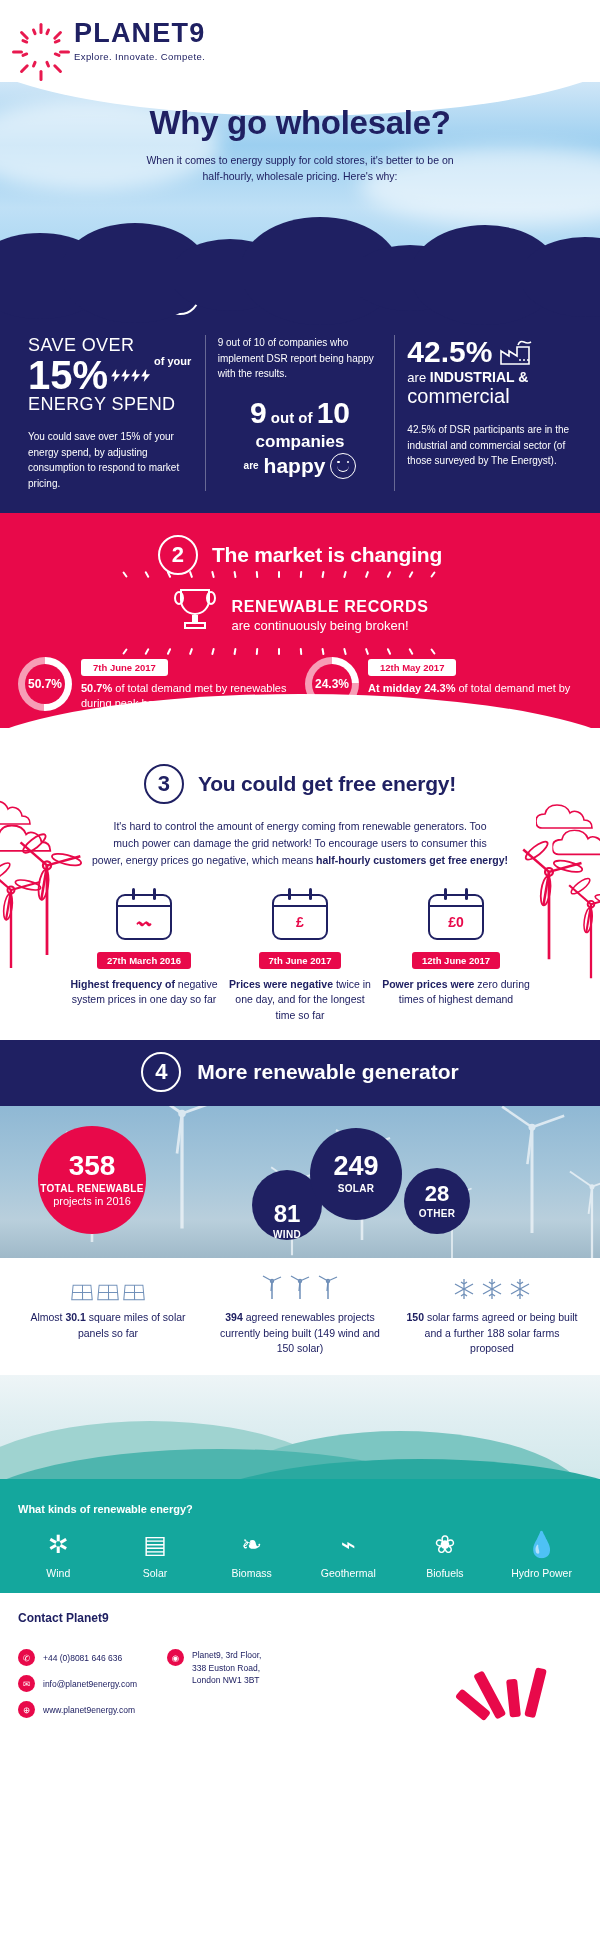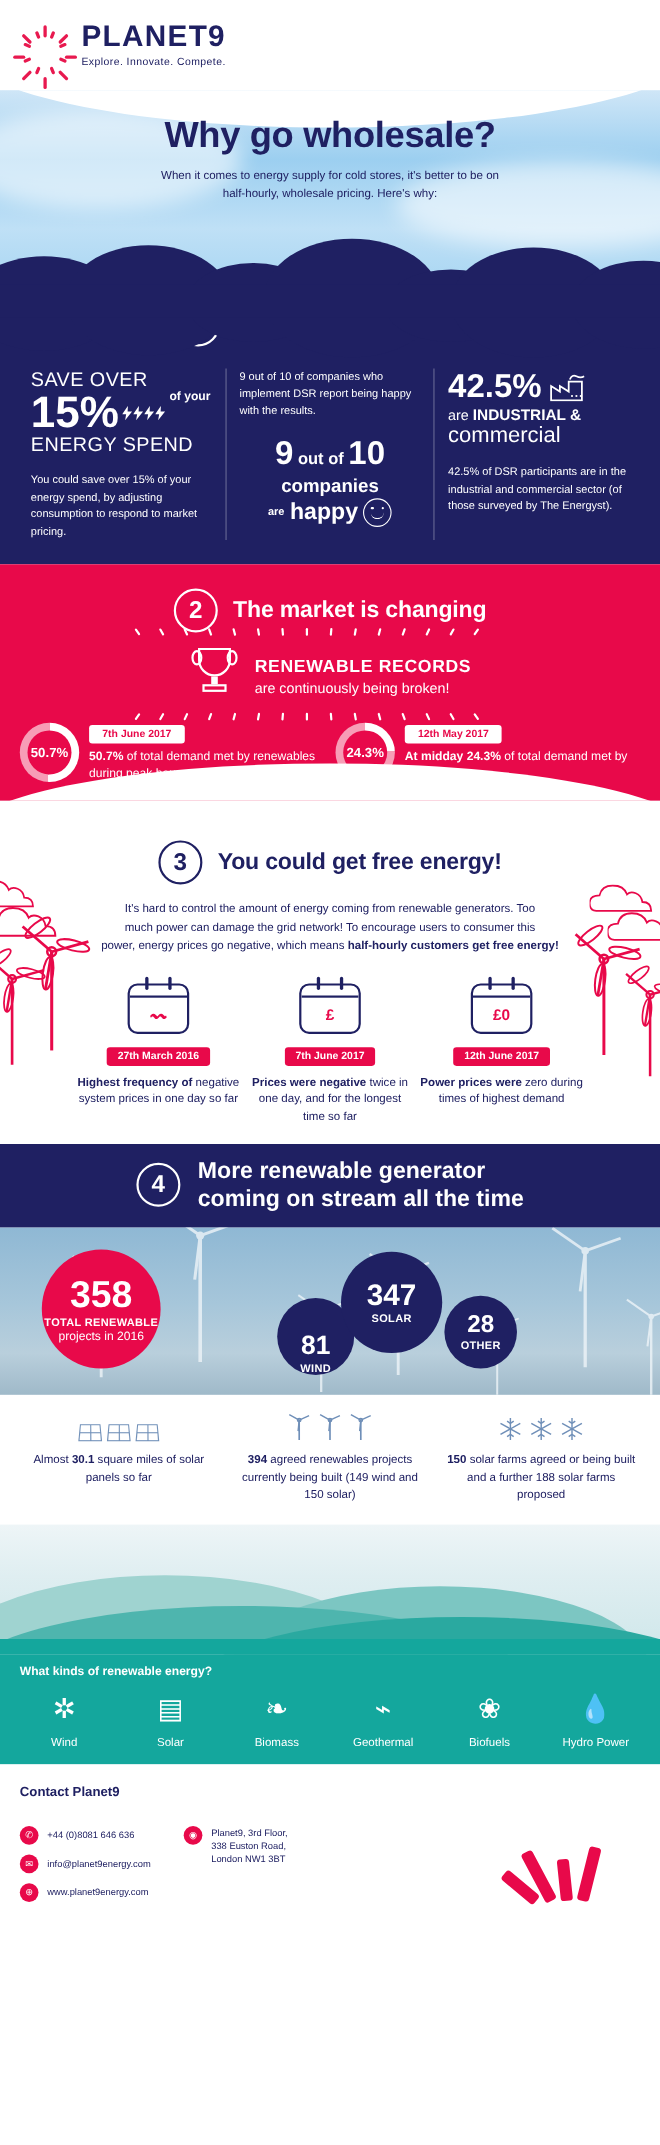--- a/index.html
+++ b/index.html
@@ -465,21 +465,20 @@
               <div class="cal-inner">£0</div>
             </div>
           </div><span class="c3-pill">12th June 2017</span><div class="c3-txt"><b>Power prices were</b> zero during times of highest demand</div></div>
       </div>
   </div>
 
   <div class="s4head">
     <div class="num-circle white">4</div>
     <div class="t">
       <span>More renewable generator</span><br>
-      <span>coming on stream all the time</span>
     </div>
   </div>
 
   <div class="photo" id="photo">
       <div style="position: absolute; left: 60px; top: 18px; opacity: 0.8; transform: scale(1); transform-origin: 50% 100%;"><svg width="64" height="120" viewBox="0 0 64 120">
           <line x1="32" y1="26" x2="32" y2="118" stroke="#eef4f8" stroke-width="2.6"></line>
           <circle cx="32" cy="26" r="3" fill="#eef4f8"></circle>
           <line x1="32" y1="26" x2="6" y2="8" stroke="#eef4f8" stroke-width="2.2"></line>
           <line x1="32" y1="26" x2="60" y2="16" stroke="#eef4f8" stroke-width="2.2"></line>
           <line x1="32" y1="26" x2="28" y2="58" stroke="#eef4f8" stroke-width="2.2"></line>
@@ -520,30 +519,30 @@
           <line x1="32" y1="26" x2="28" y2="58" stroke="#eef4f8" stroke-width="2.2"></line>
         </svg></div>
       <div style="position: absolute; left: 560px; top: 40px; opacity: 0.8; transform: scale(0.85); transform-origin: 50% 100%;"><svg width="64" height="120" viewBox="0 0 64 120">
           <line x1="32" y1="26" x2="32" y2="118" stroke="#eef4f8" stroke-width="2.6"></line>
           <circle cx="32" cy="26" r="3" fill="#eef4f8"></circle>
           <line x1="32" y1="26" x2="6" y2="8" stroke="#eef4f8" stroke-width="2.2"></line>
           <line x1="32" y1="26" x2="60" y2="16" stroke="#eef4f8" stroke-width="2.2"></line>
           <line x1="32" y1="26" x2="28" y2="58" stroke="#eef4f8" stroke-width="2.2"></line>
         </svg></div>
       <div class="bub pink" style="width: 108px; height: 108px; left: 38px; top: 20px;">
-        <div class="n" style="font-size:34px">358</div>
+        <div class="n" style="font-size:28px">358</div>
         <div class="l1">TOTAL RENEWABLE</div>
         <div class="l2">projects in 2016</div>
       </div>
       <div class="bub navy" style="width: 70px; height: 70px; left: 252px; top: 64px; justify-content: flex-end;">
         <div class="n" style="font-size:24px">81</div>
         <div class="l1">WIND</div>
       </div>
       <div class="bub navy" style="width: 92px; height: 92px; left: 310px; top: 22px;">
-        <div class="n" style="font-size:27px">347</div>
+        <div class="n" style="font-size:27px">249</div>
         <div class="l1">SOLAR</div>
       </div>
       <div class="bub navy" style="width: 66px; height: 66px; left: 404px; top: 62px;">
         <div class="n" style="font-size:22px">28</div>
         <div class="l1">OTHER</div>
       </div>
     </div>
 
   <div class="stats3" id="stats3">
       <div class="stat">

